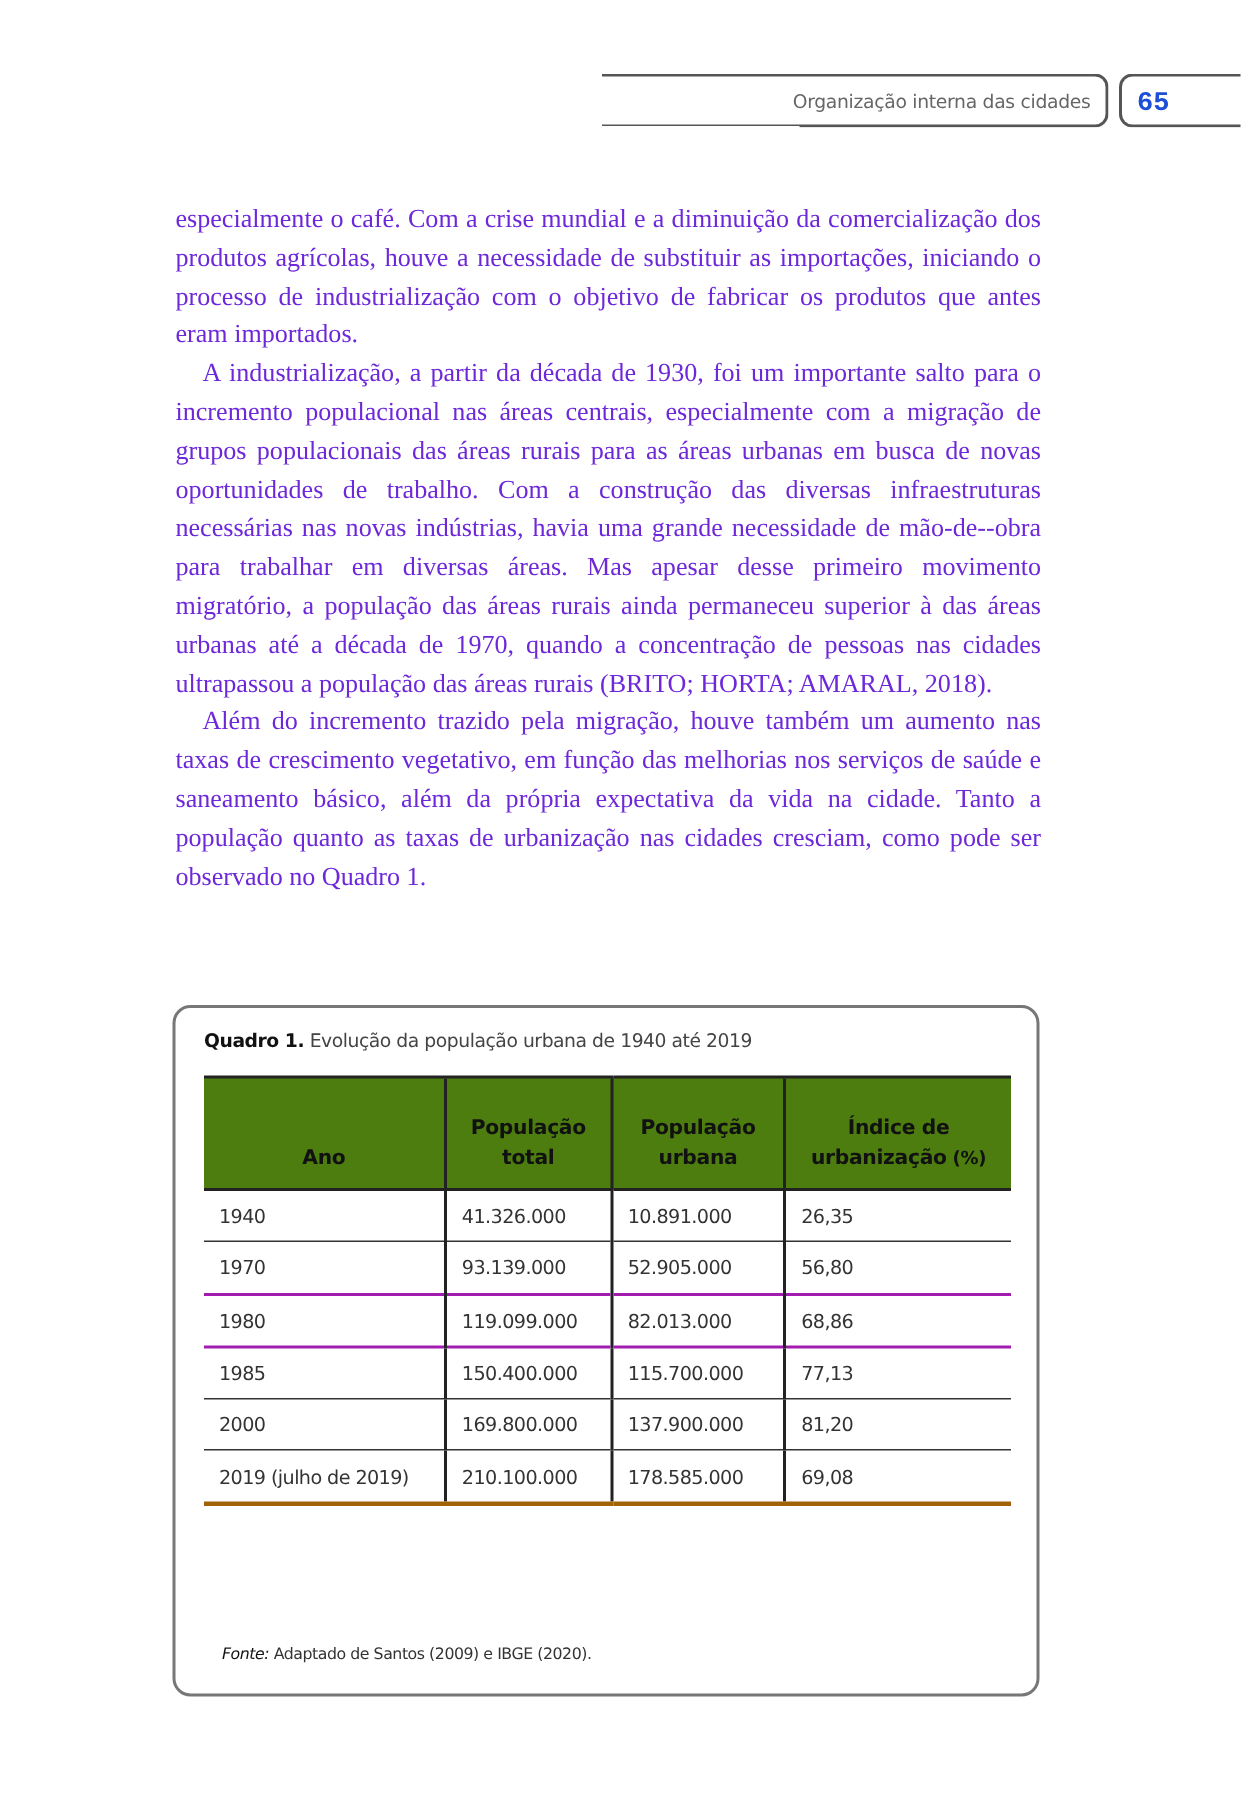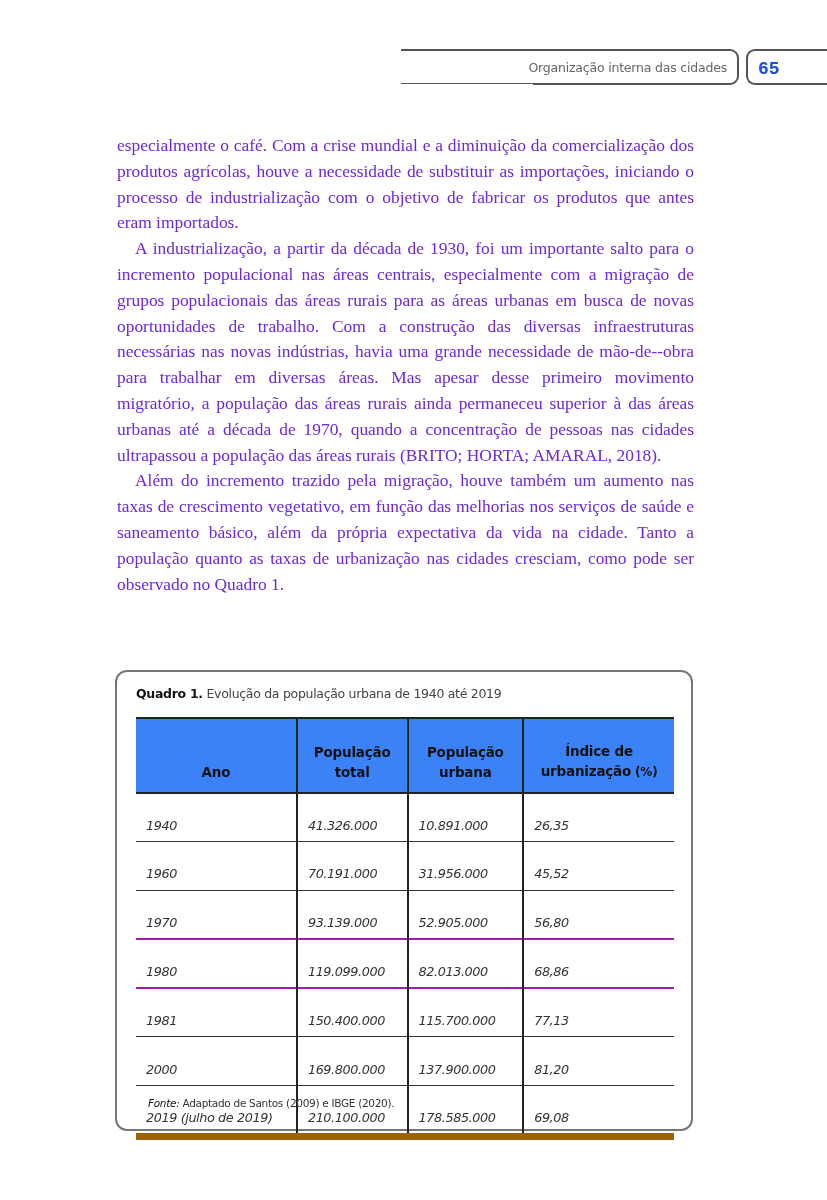--- a/index.html
+++ b/index.html
@@ -124,21 +124,21 @@
       left: 19px;
       top: 45px;
       width: 538px;
       border-collapse: collapse;
       font-family: "DejaVu Sans", sans-serif;
       font-size: 12.8px;
       color: #333;
       letter-spacing: -0.4px;
     }
     .quadro-table thead th {
-      background: #3b82f6;
+      background: #4d7c0f;
       font-weight: bold;
       color: #111;
       height: 63px;
       vertical-align: bottom;
       padding: 0 0 10px 0;
       line-height: 20px;
       font-size: 13.5px;
       letter-spacing: -0.2px;
       border-top: 2px solid #222;
       border-bottom: 2px solid #222;
@@ -148,27 +148,26 @@
       font-size: 12px;
     }
     .quadro-table th, .quadro-table td {
       border-left: 2px solid #222;
     }
     .quadro-table th:first-child, .quadro-table td:first-child {
       border-left: none;
     }
     .quadro-table tbody td {
       height: 31.3px;
-      padding: 16px 0 0 10px;
+      padding: 2px 0 0 10px;
       border-bottom: 1.5px solid #333;
       white-space: nowrap;
-      font-style: italic;
     }
     .quadro-table tbody tr:last-child td {
-      border-bottom: 7px solid #a16207;
+      border-bottom: 3px solid #a16207;
     }
     .quadro-table tbody tr.thick td {
       border-top: 2px solid #a21caf;
     }
     .col-ano { width: 160px; }
     .col-total { width: 110px; }
     .col-urb { width: 115px; }
     .col-idx { width: 150px; }
 
     .fonte {
@@ -223,39 +222,33 @@
       </tr>
     </thead>
     <tbody>
       <tr>
         <td>1940</td>
         <td>41.326.000</td>
         <td>10.891.000</td>
         <td>26,35</td>
       </tr>
       <tr>
-        <td>1960</td>
-        <td>70.191.000</td>
-        <td>31.956.000</td>
-        <td>45,52</td>
-      </tr>
-      <tr>
         <td>1970</td>
         <td>93.139.000</td>
         <td>52.905.000</td>
         <td>56,80</td>
       </tr>
       <tr class="thick">
         <td>1980</td>
         <td>119.099.000</td>
         <td>82.013.000</td>
         <td>68,86</td>
       </tr>
       <tr class="thick">
-        <td>1981</td>
+        <td>1985</td>
         <td>150.400.000</td>
         <td>115.700.000</td>
         <td>77,13</td>
       </tr>
       <tr>
         <td>2000</td>
         <td>169.800.000</td>
         <td>137.900.000</td>
         <td>81,20</td>
       </tr>

